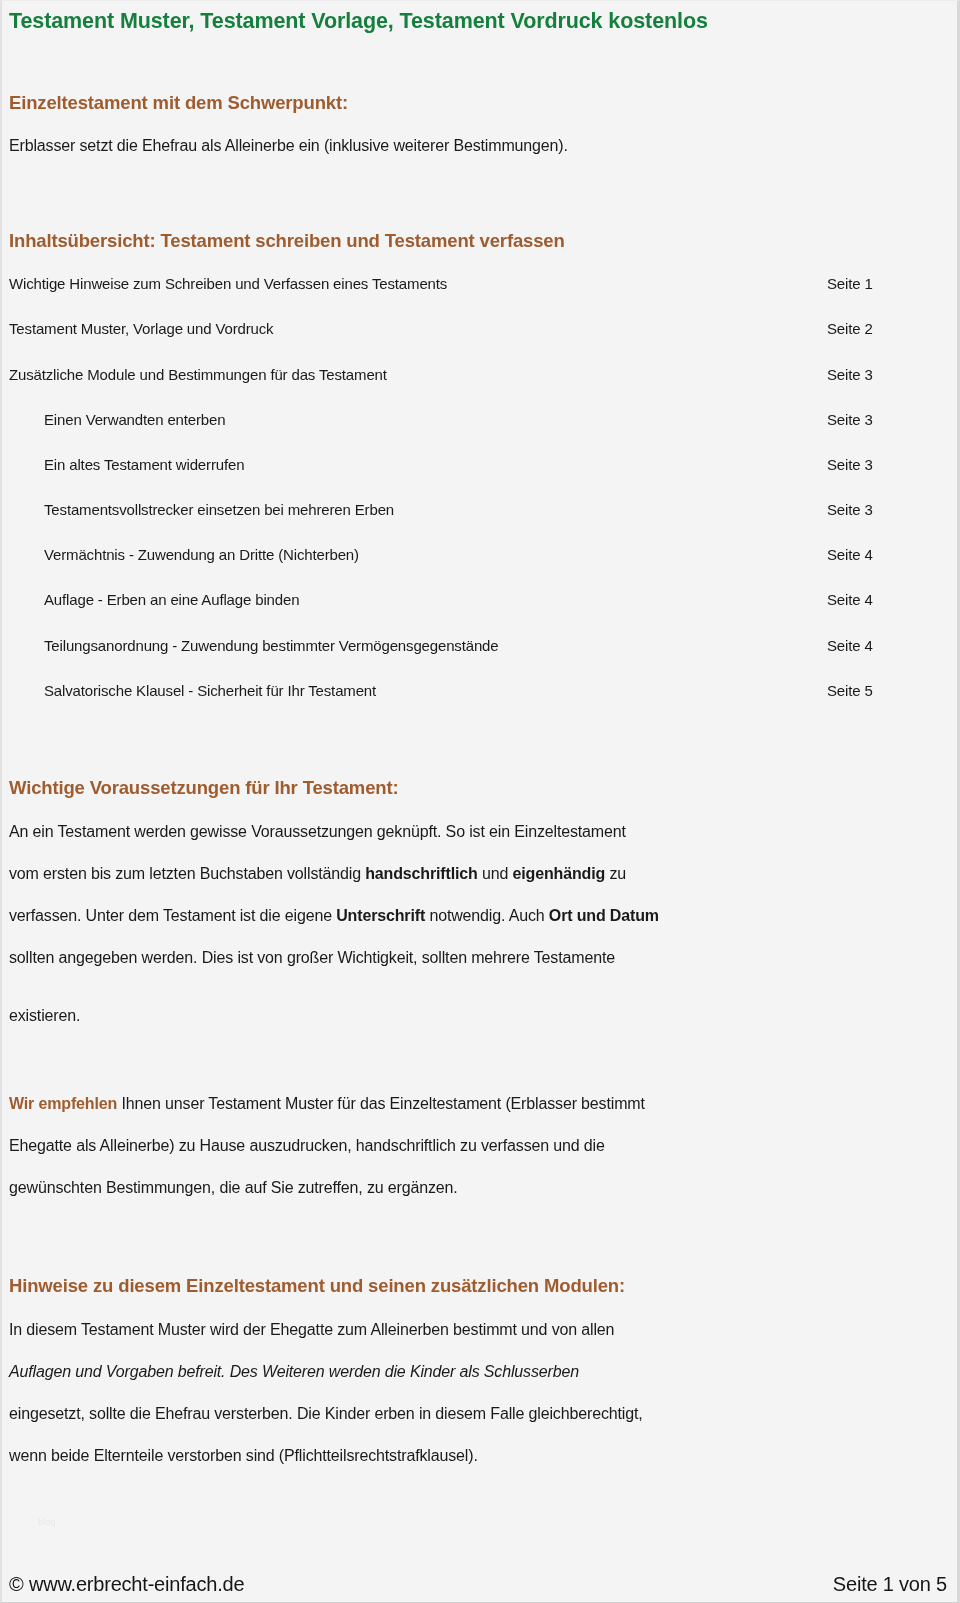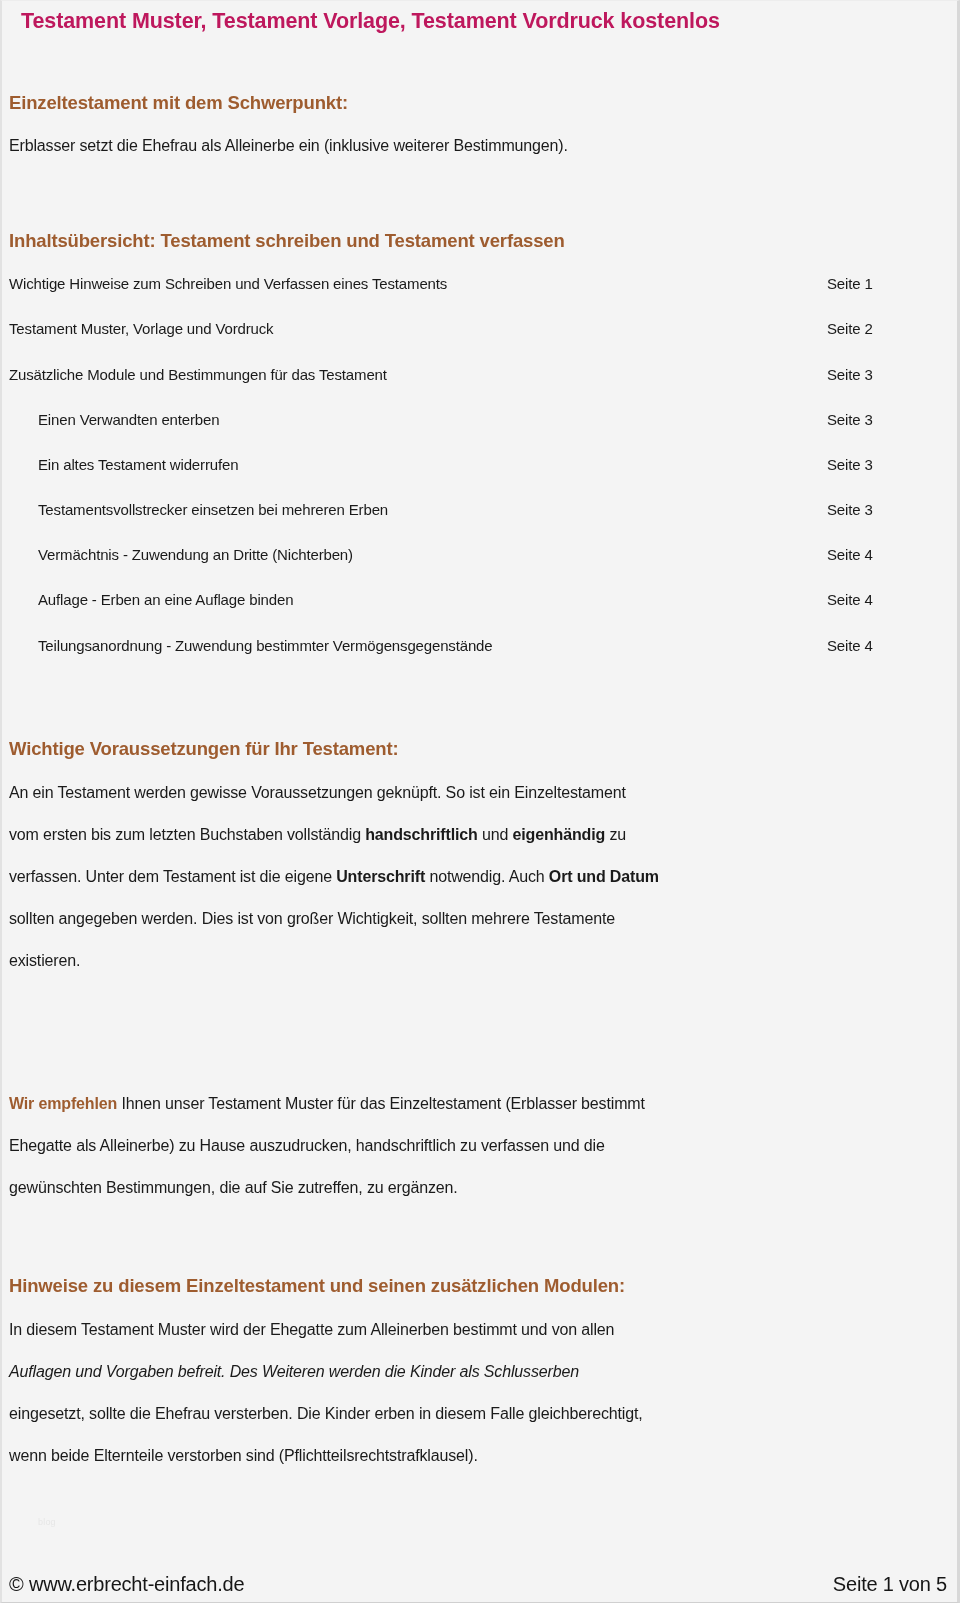--- a/index.html
+++ b/index.html
@@ -29,22 +29,22 @@
     width: 960px;
     padding: 0 6px 0 7px;
     box-sizing: border-box;
   }
 
   .doc-title {
     font-size: 21.5px;
     font-weight: bold;
     letter-spacing: -0.1px;
     line-height: 1.2;
-    color: #be185d;
-    margin: 8px 0 0 12px;
+    color: #15803d;
+    margin: 8px 0 0 0;
     white-space: nowrap;
   }
 
   .sec-heading {
     color: #9e5c2f;
     font-weight: bold;
     font-size: 18.5px;
     line-height: 1.25;
     letter-spacing: -0.15px;
     white-space: nowrap;
@@ -73,21 +73,21 @@
     font-size: 15px;
     letter-spacing: -0.15px;
     color: #1a1a1a;
   }
   .toc-label {
     position: absolute;
     left: 0;
     top: 0;
     white-space: nowrap;
   }
-  .toc-row.indent .toc-label { left: 29px; }
+  .toc-row.indent .toc-label { left: 35px; }
   .toc-page {
     position: absolute;
     left: 818px;
     top: 0;
     white-space: nowrap;
   }
 
   
   .abs { position: absolute; }
   .footer {
@@ -160,35 +160,39 @@
             <span class="toc-page">Seite 4</span>
           </div>
           <div class="toc-row indent">
             <span class="toc-label">Auflage - Erben an eine Auflage binden</span>
             <span class="toc-page">Seite 4</span>
           </div>
           <div class="toc-row indent">
             <span class="toc-label">Teilungsanordnung - Zuwendung bestimmter Vermögensgegenstände</span>
             <span class="toc-page">Seite 4</span>
           </div>
+          <div class="toc-row indent">
+            <span class="toc-label">Salvatorische Klausel - Sicherheit für Ihr Testament</span>
+            <span class="toc-page">Seite 5</span>
+          </div>
         </div>
     </div>
 
-    <div class="abs" style="left:7px; top:736px;">
+    <div class="abs" style="left:7px; top:775px;">
       <div class="sec-heading">Wichtige Voraussetzungen für Ihr Testament:</div>
 
       <div class="body-line" style="margin-top:23px;">An ein Testament werden gewisse Voraussetzungen geknüpft. So ist ein Einzeltestament</div>
 
       <div class="body-line" style="margin-top:22px;"><span>vom ersten bis zum letzten Buchstaben vollständig </span><b>handschriftlich</b><span> und </span><b>eigenhändig</b><span> zu</span></div>
 
       <div class="body-line" style="margin-top:22px;"><span>verfassen. Unter dem Testament ist die eigene </span><b>Unterschrift</b><span> notwendig. Auch </span><b>Ort und Datum</b></div>
 
       <div class="body-line" style="margin-top:22px;">sollten angegeben werden. Dies ist von großer Wichtigkeit, sollten mehrere Testamente</div>
 
-      <div class="body-line" style="margin-top:22px;">existieren.</div>
+      <div class="body-line" style="margin-top:38px;">existieren.</div>
     </div>
 
     <div class="abs" style="left:7px; top:1093px;">
       <div class="body-line"><span class="brown-lead">Wir empfehlen</span><span> Ihnen unser Testament Muster für das Einzeltestament (Erblasser bestimmt</span></div>
 
       <div class="body-line" style="margin-top:22px;">Ehegatte als Alleinerbe) zu Hause auszudrucken, handschriftlich zu verfassen und die</div>
 
       <div class="body-line" style="margin-top:22px;">gewünschten Bestimmungen, die auf Sie zutreffen, zu ergänzen.</div>
     </div>
 

